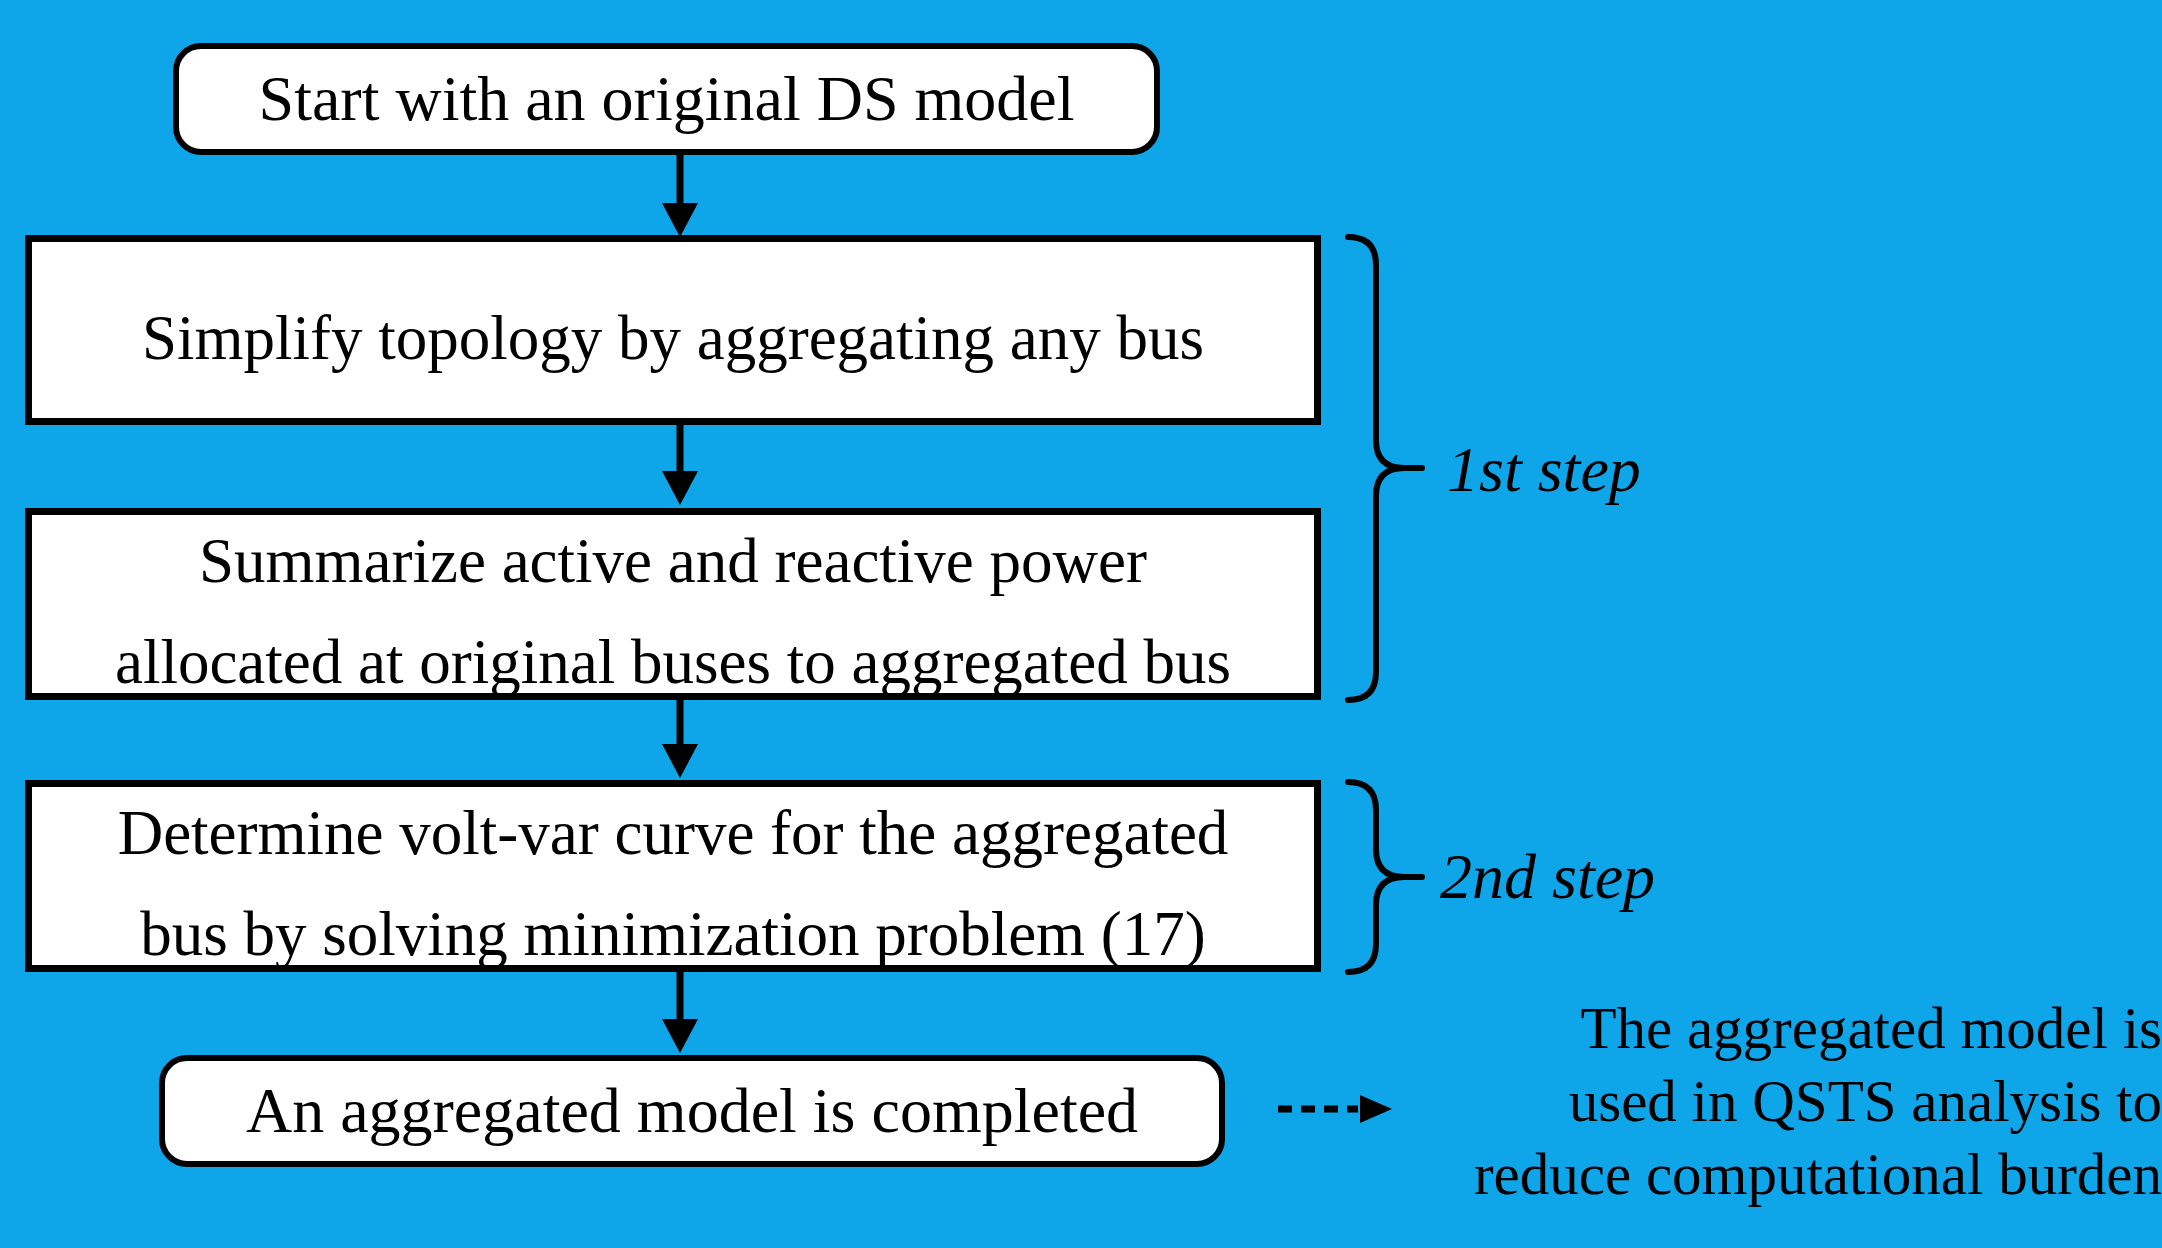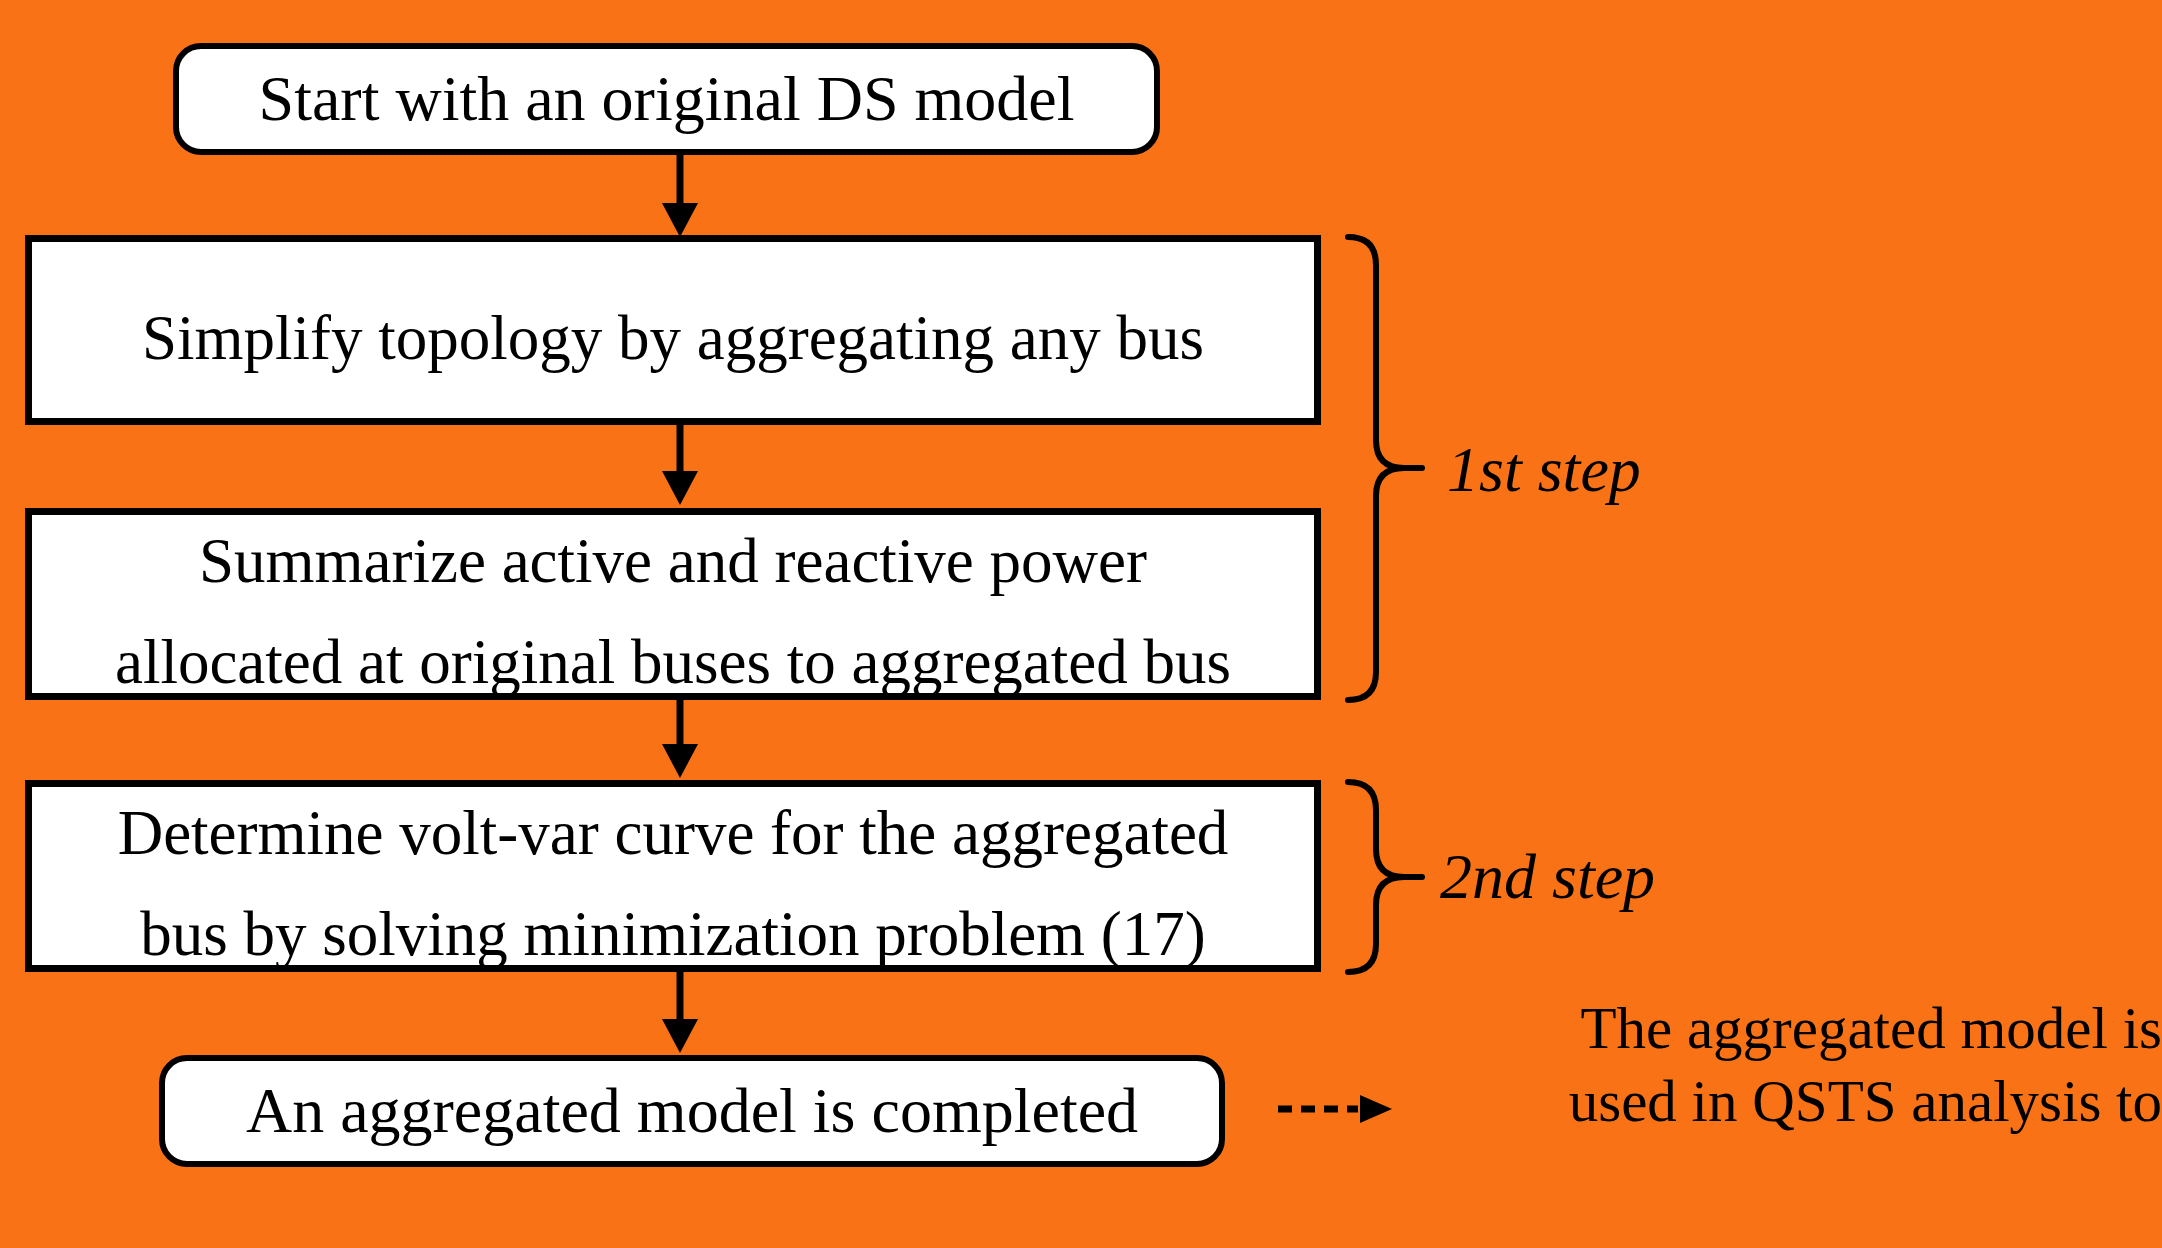--- a/index.html
+++ b/index.html
@@ -4,21 +4,21 @@
 <style>
   html, body {
     margin: 0;
     padding: 0;
     background: #ffffff;
   }
   .canvas {
     position: relative;
     width: 2162px;
     height: 1248px;
-    background: #f97316;
+    background: #0ea5e9;
     font-family: "Liberation Serif", "DejaVu Serif", serif;
     color: #000000;
     overflow: hidden;
   }
   .overlay {
     position: absolute;
     left: 0;
     top: 0;
     width: 2162px;
     height: 1248px;
@@ -155,15 +155,16 @@
     <span class="line">An aggregated model is completed</span>
   </div>
 
   <div class="step-label" style="left:1447px; top:430px; height:80px;">1st step</div>
 
   <div class="step-label" style="left:1440px; top:837px; height:80px;">2nd step</div>
 
   <div class="annotation">
     <span class="line">The aggregated model is</span>
     <span class="line">used in QSTS analysis to</span>
+    <span class="line">reduce computational burden</span>
   </div>
 
 </div>
 
 </body></html>

